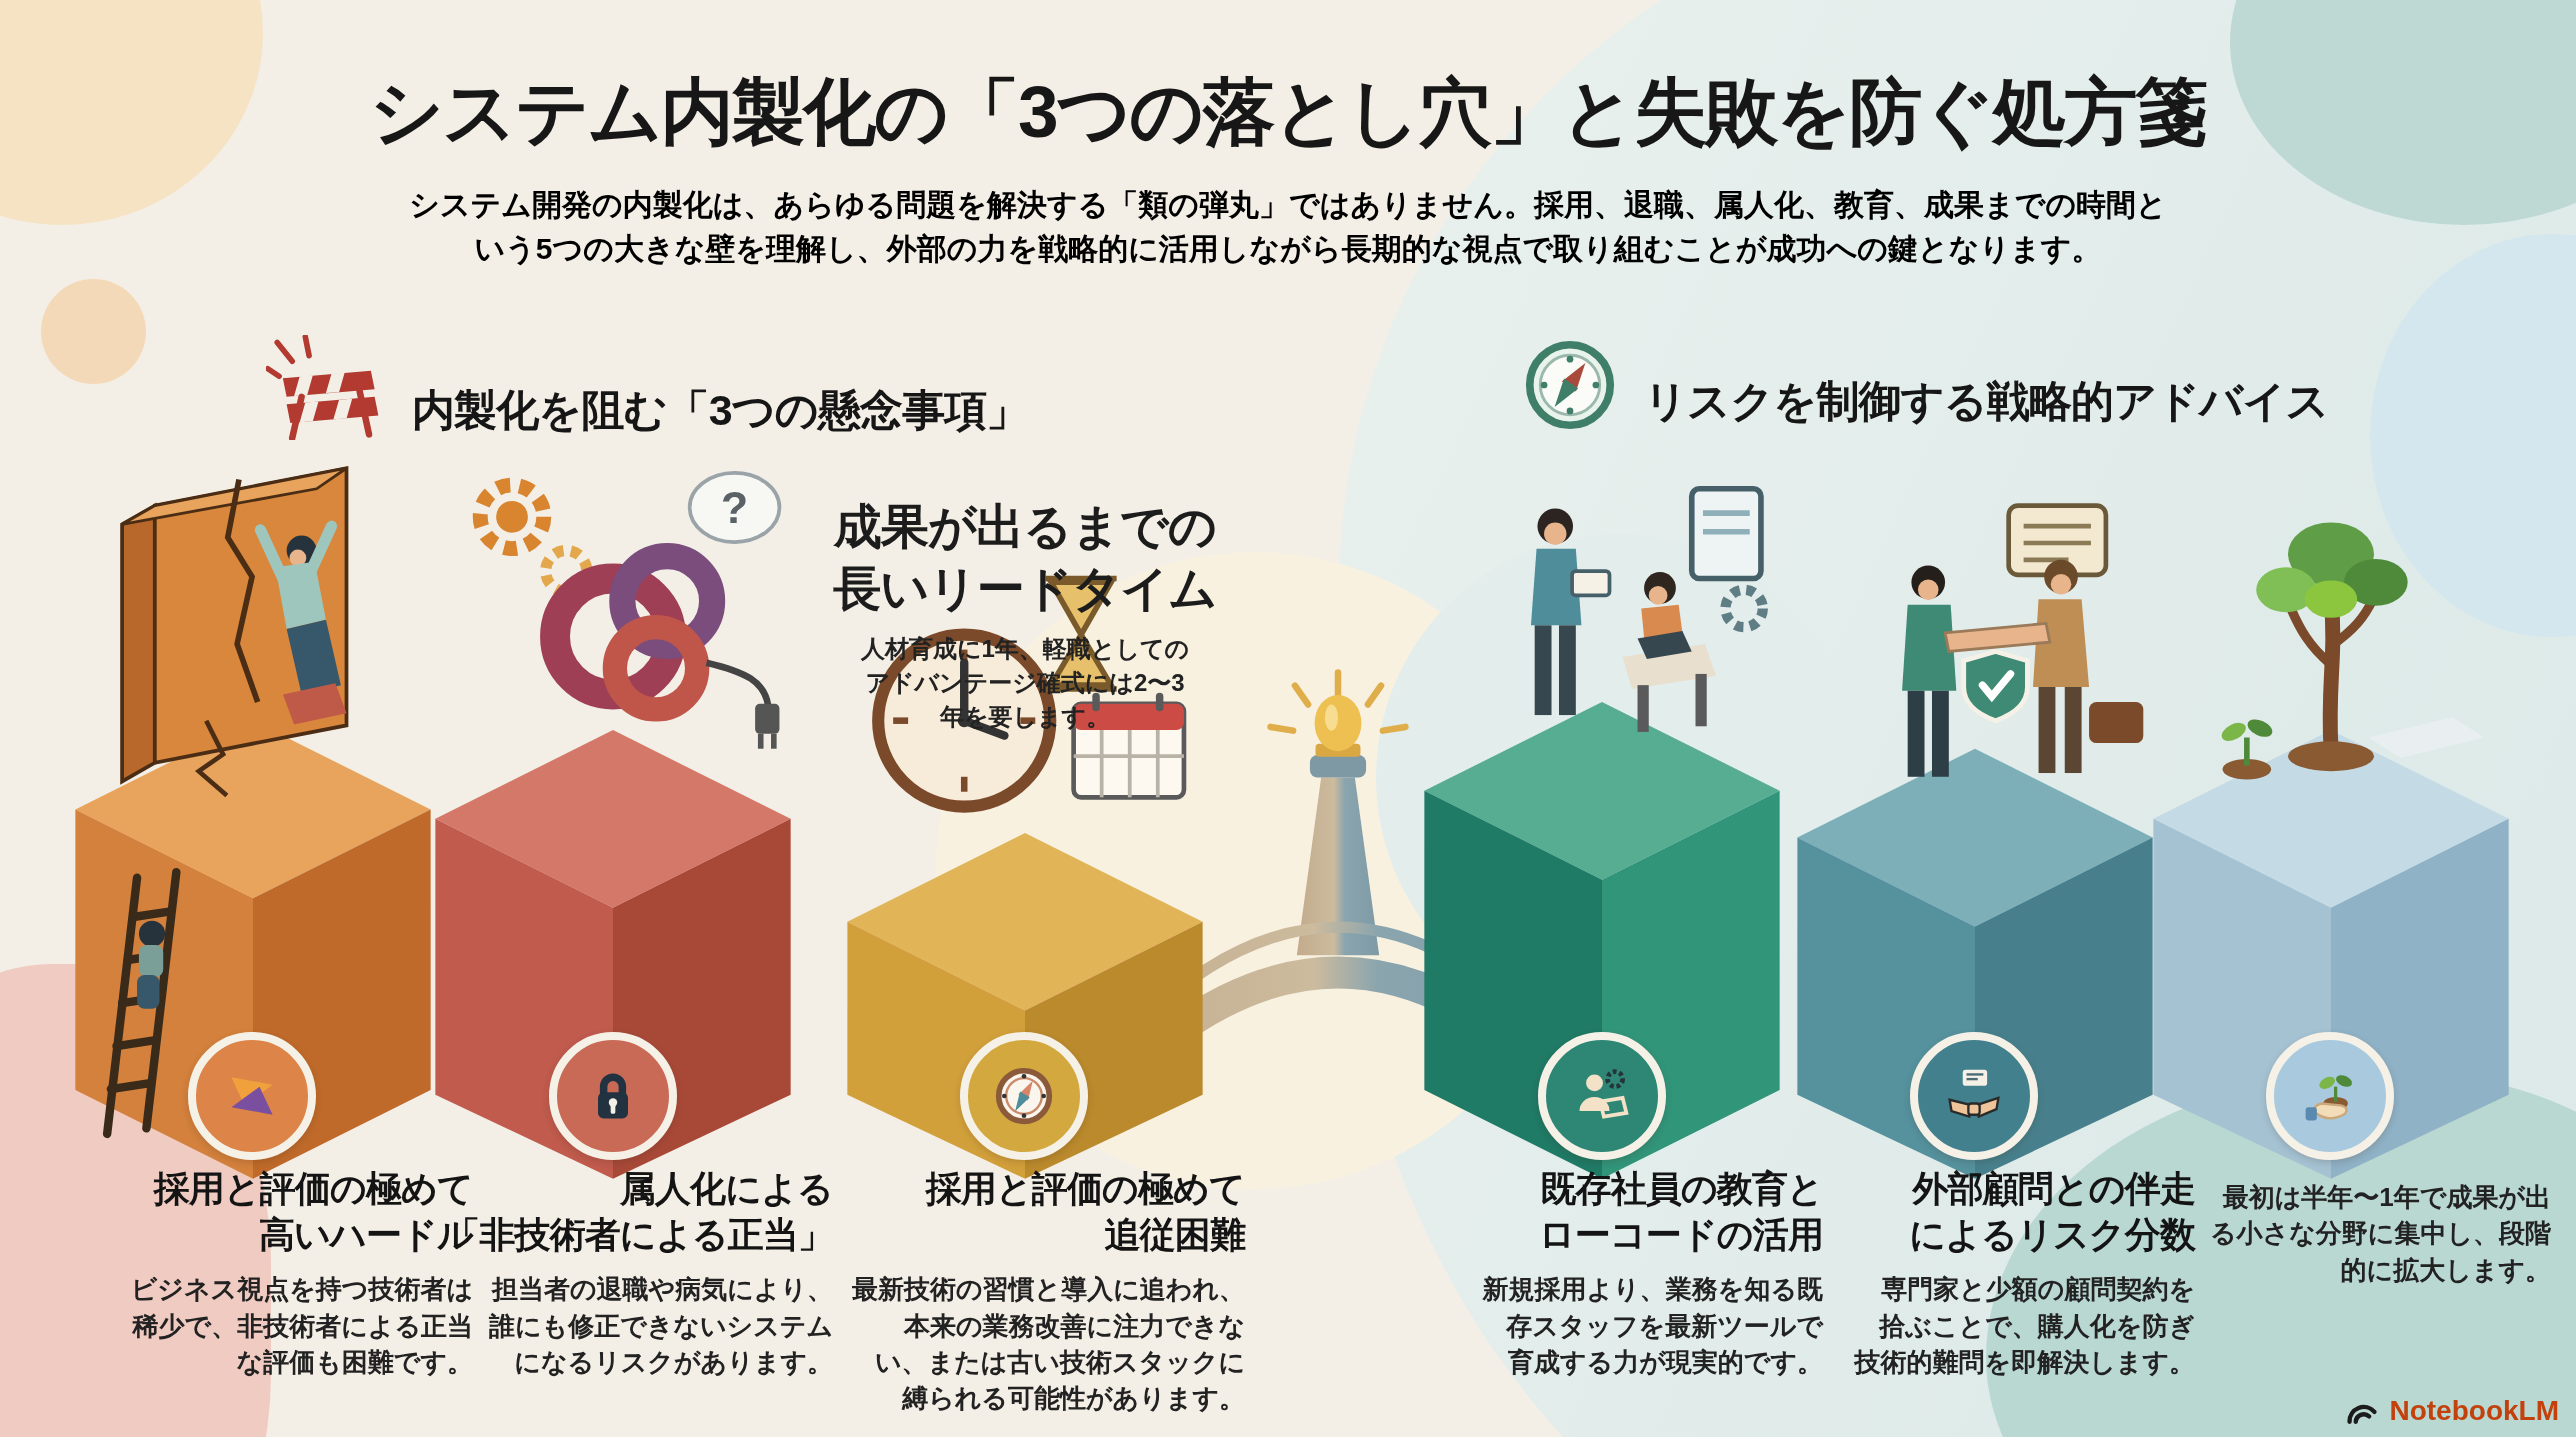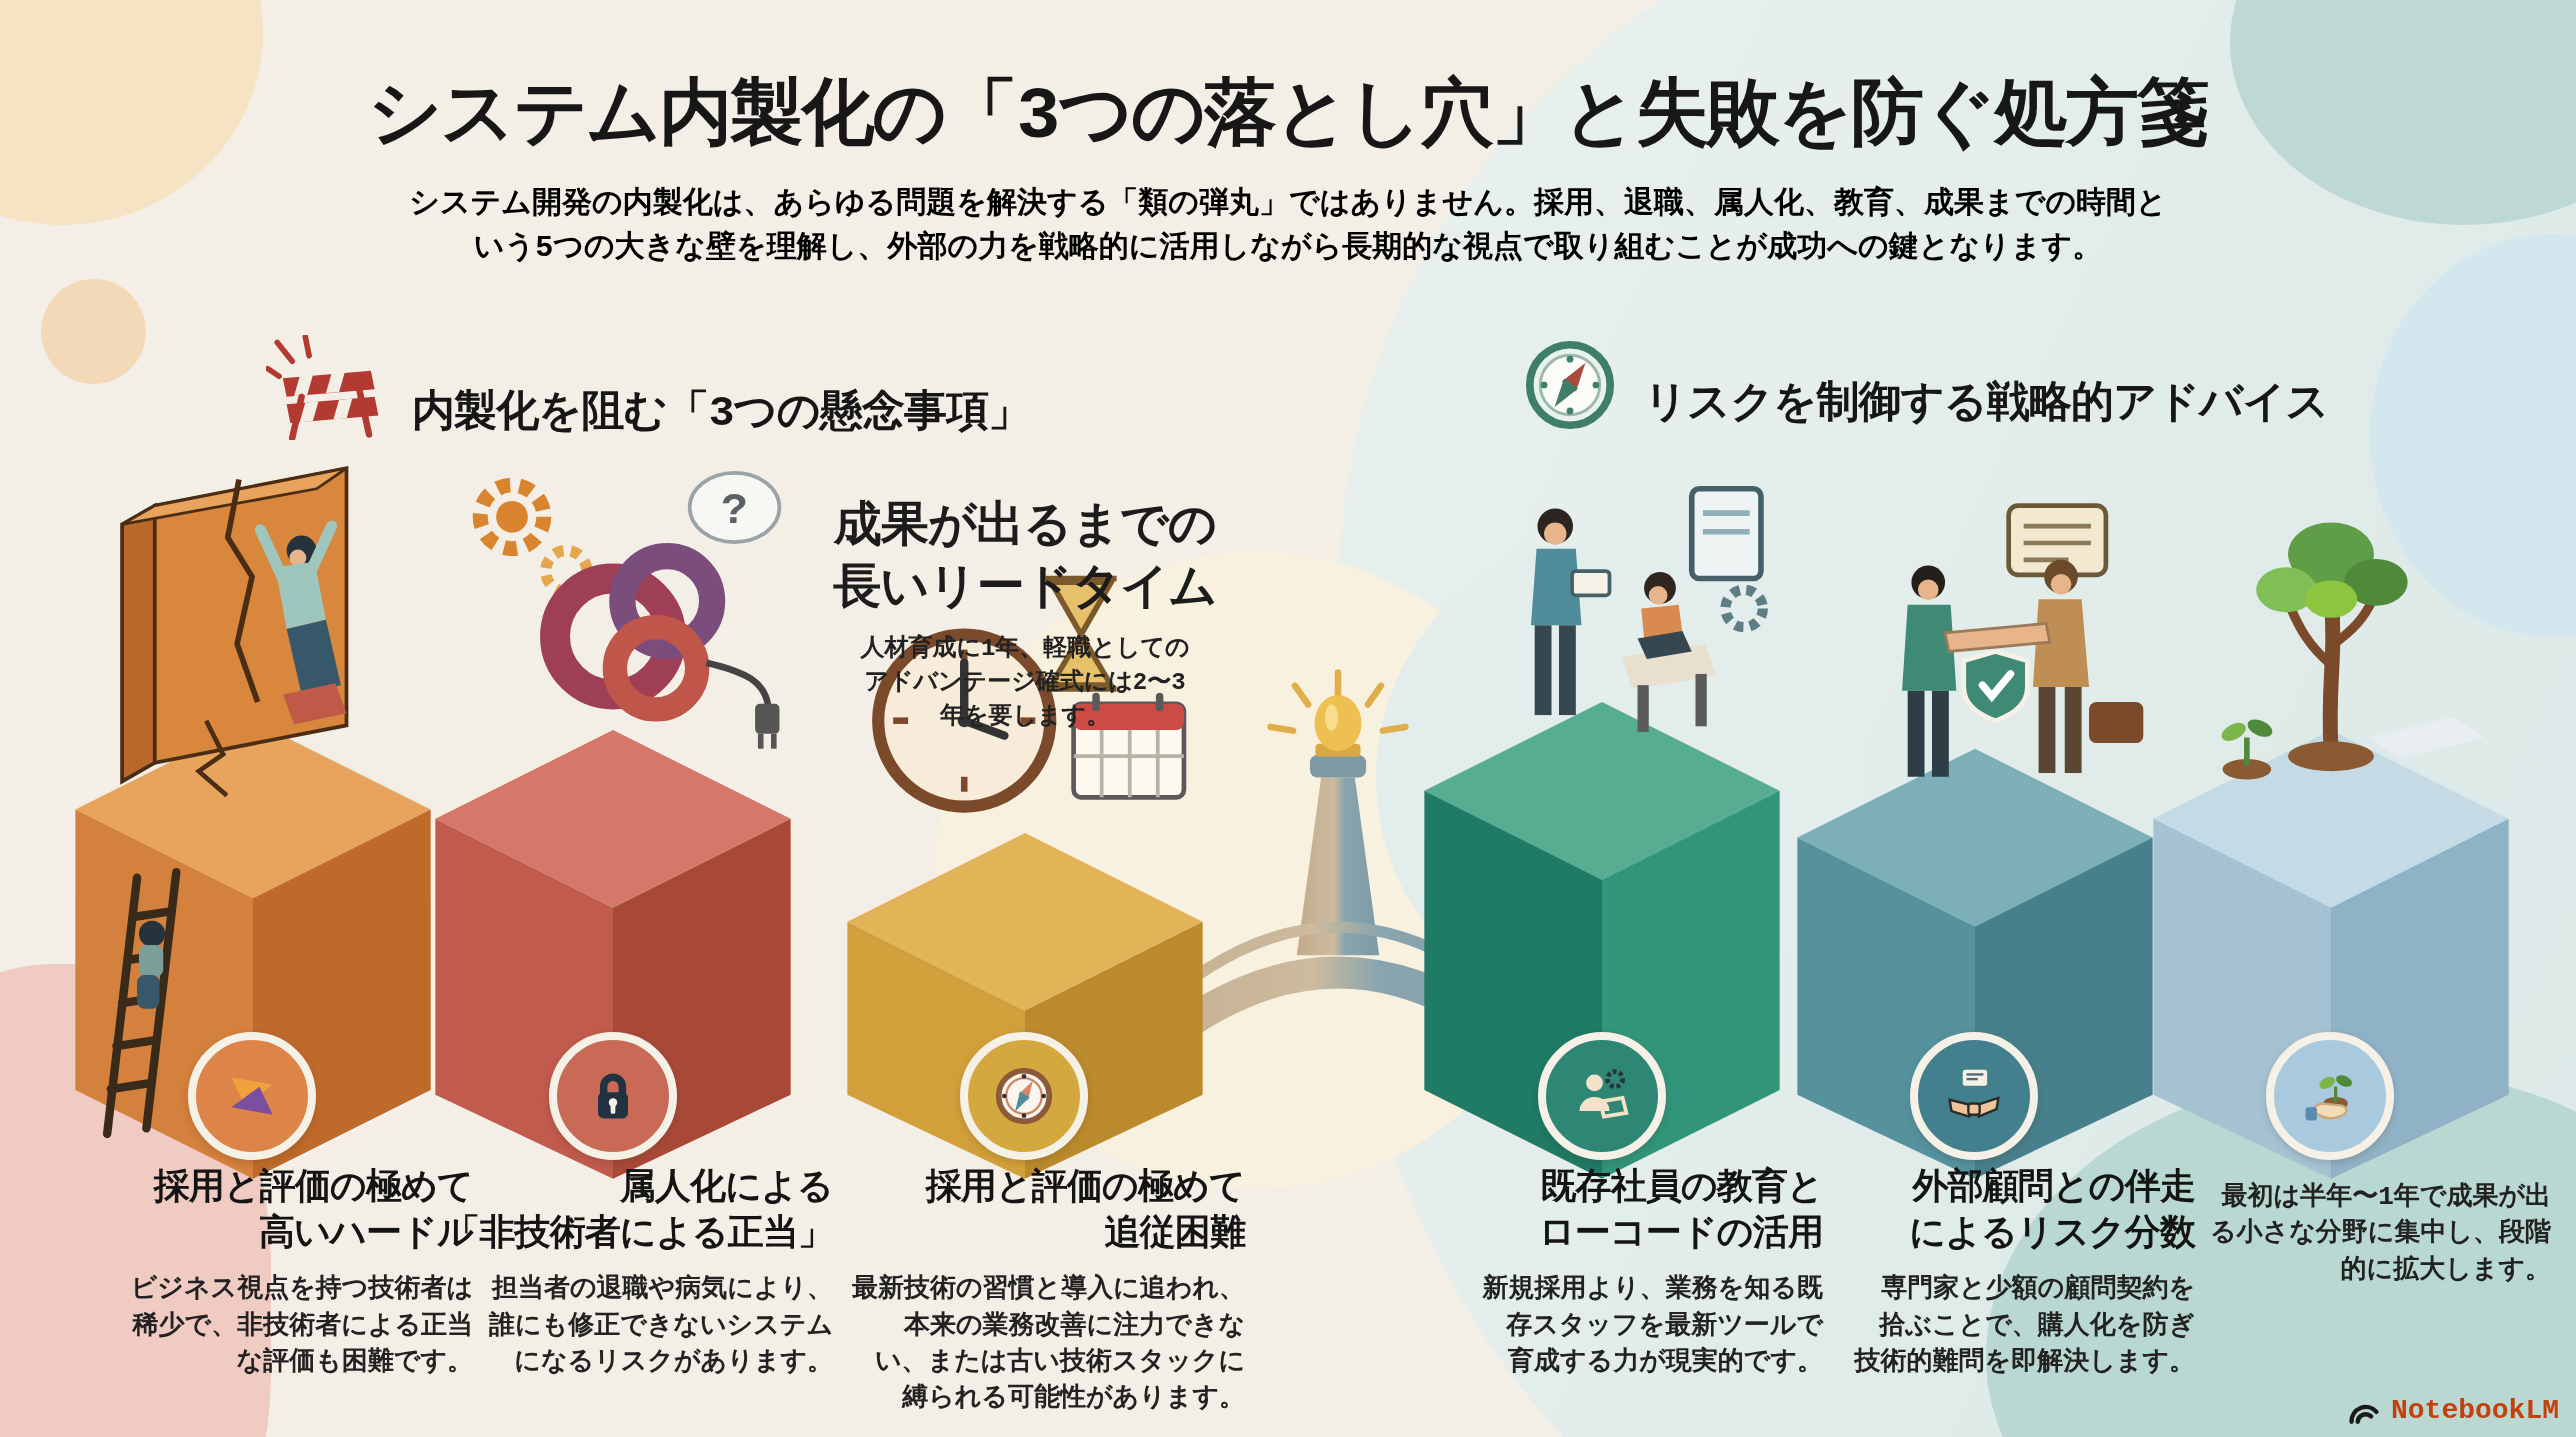--- a/index.html
+++ b/index.html
@@ -1,19 +1,19 @@
 <!DOCTYPE html>
 <html style="font-size:15px"><head>
 <meta charset="utf-8">
 <style>
   html,body{margin:0;padding:0;}
   .stage{
     position:relative;width:2576px;height:1438px;overflow:hidden;
     background:#f4efe6;
-    font-family:Liberation Mono, monospace;
+    font-family:Liberation Sans, sans-serif;
     color:#1c1c1c;
   }
   .blob{position:absolute;}
   .right-wash{left:1339px;top:-131px;width:1647px;height:1797px;
     background:linear-gradient(115deg,#eaf1ee 0%,#dfebe9 55%,#d9e8e7 100%);
     border-radius:46% 0 0 44% / 40% 0 0 46%;}
   .blob-top-left{left:-140px;top:-159px;width:403px;height:384px;border-radius:50%;background:#f6e3c4;}
   .dot-left{left:41px;top:279px;width:105px;height:105px;border-radius:50%;background:#f3d9b8;}
   .blob-bottom-left{left:-178px;top:964px;width:449px;height:674px;border-radius:52% 46% 40% 50%;background:#f0cbc2;}
   .blob-top-right{right:-122px;top:-140px;width:468px;height:365px;border-radius:50%;background:#bed9d4;}

